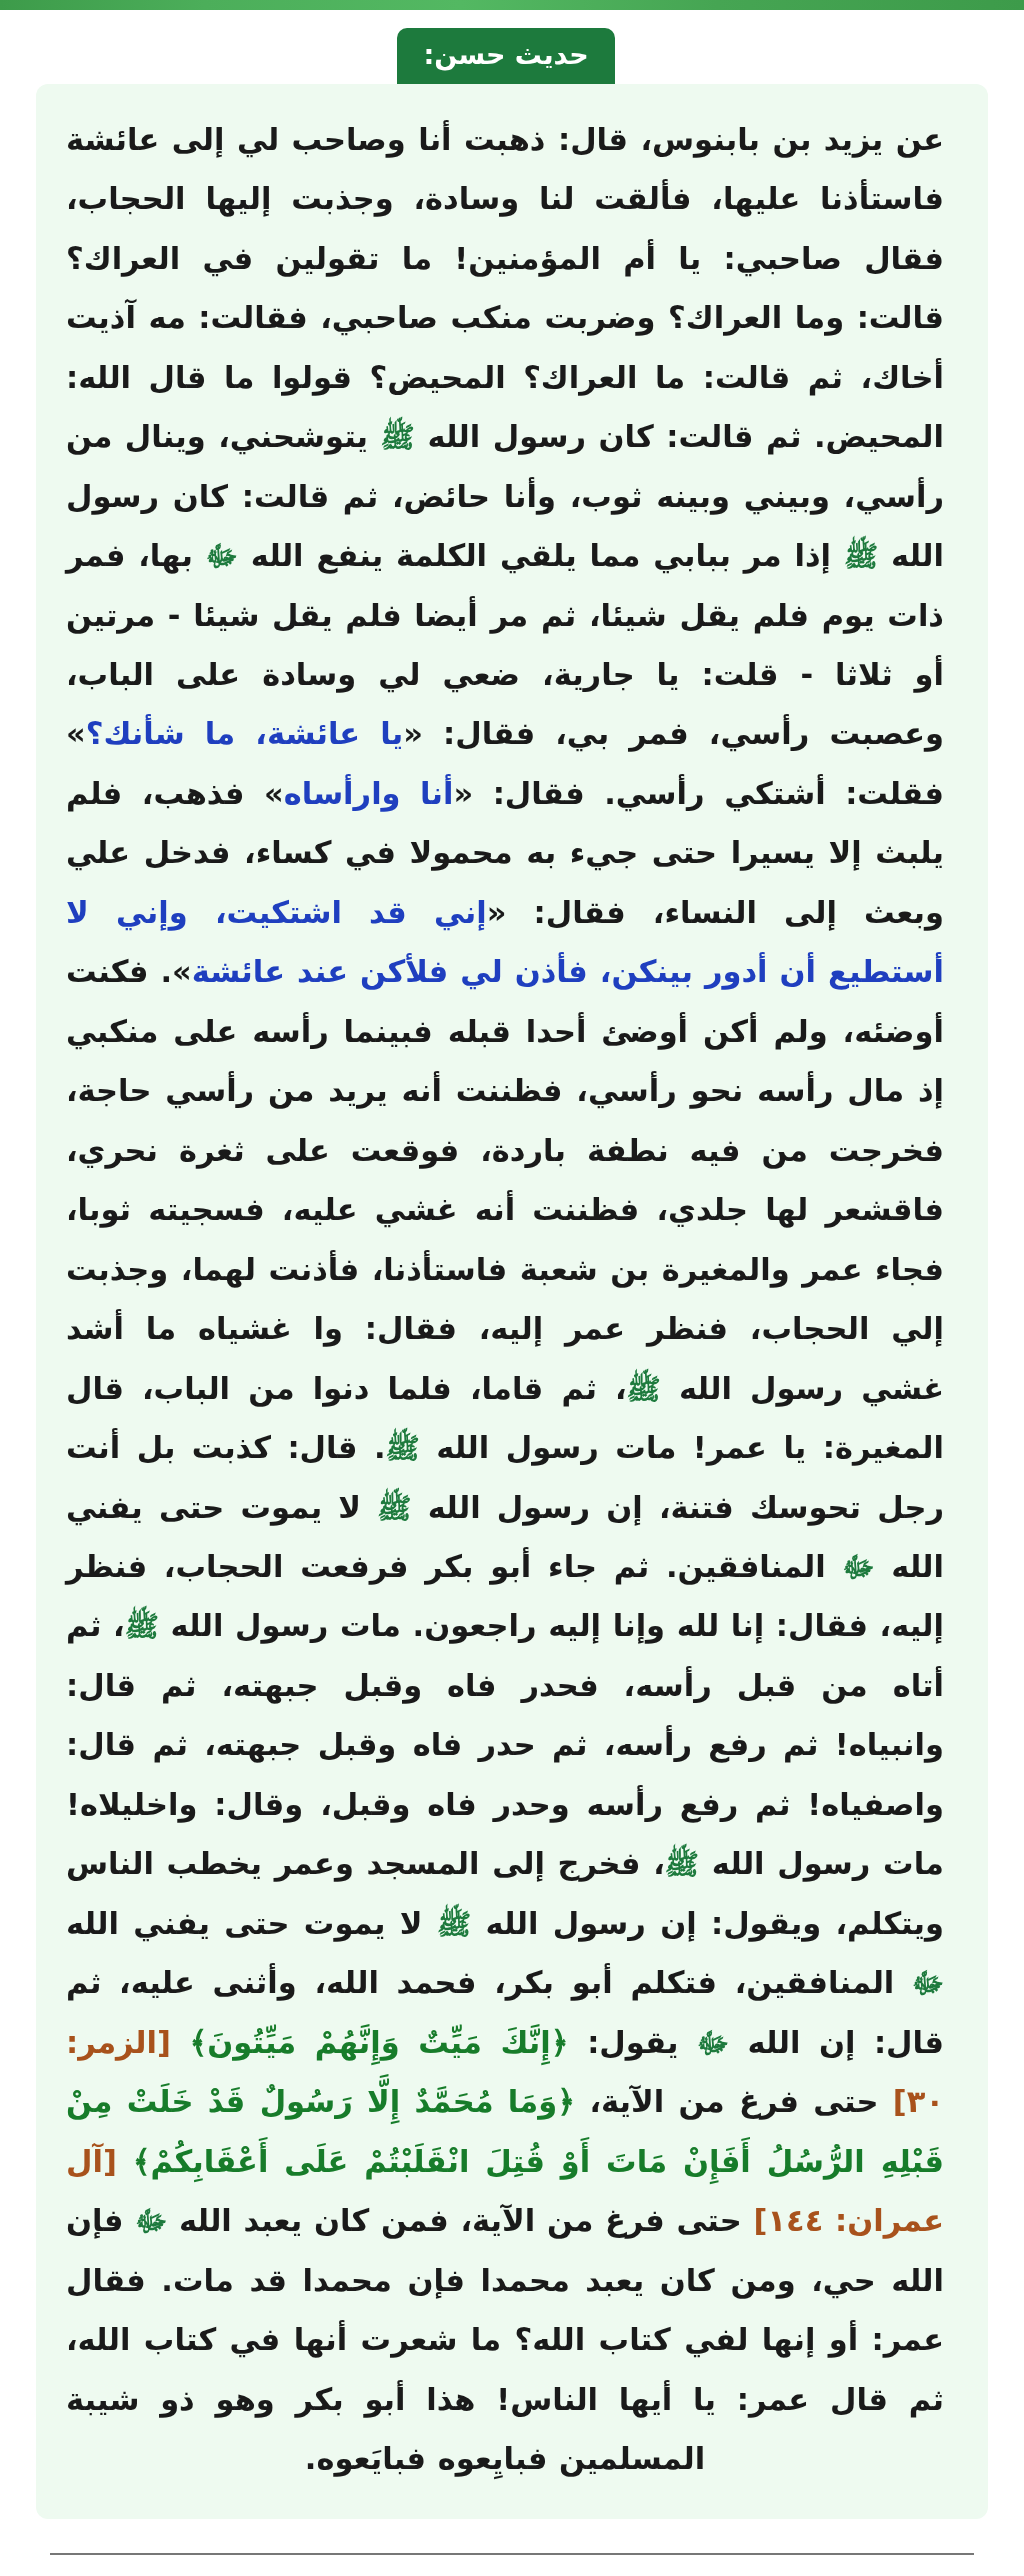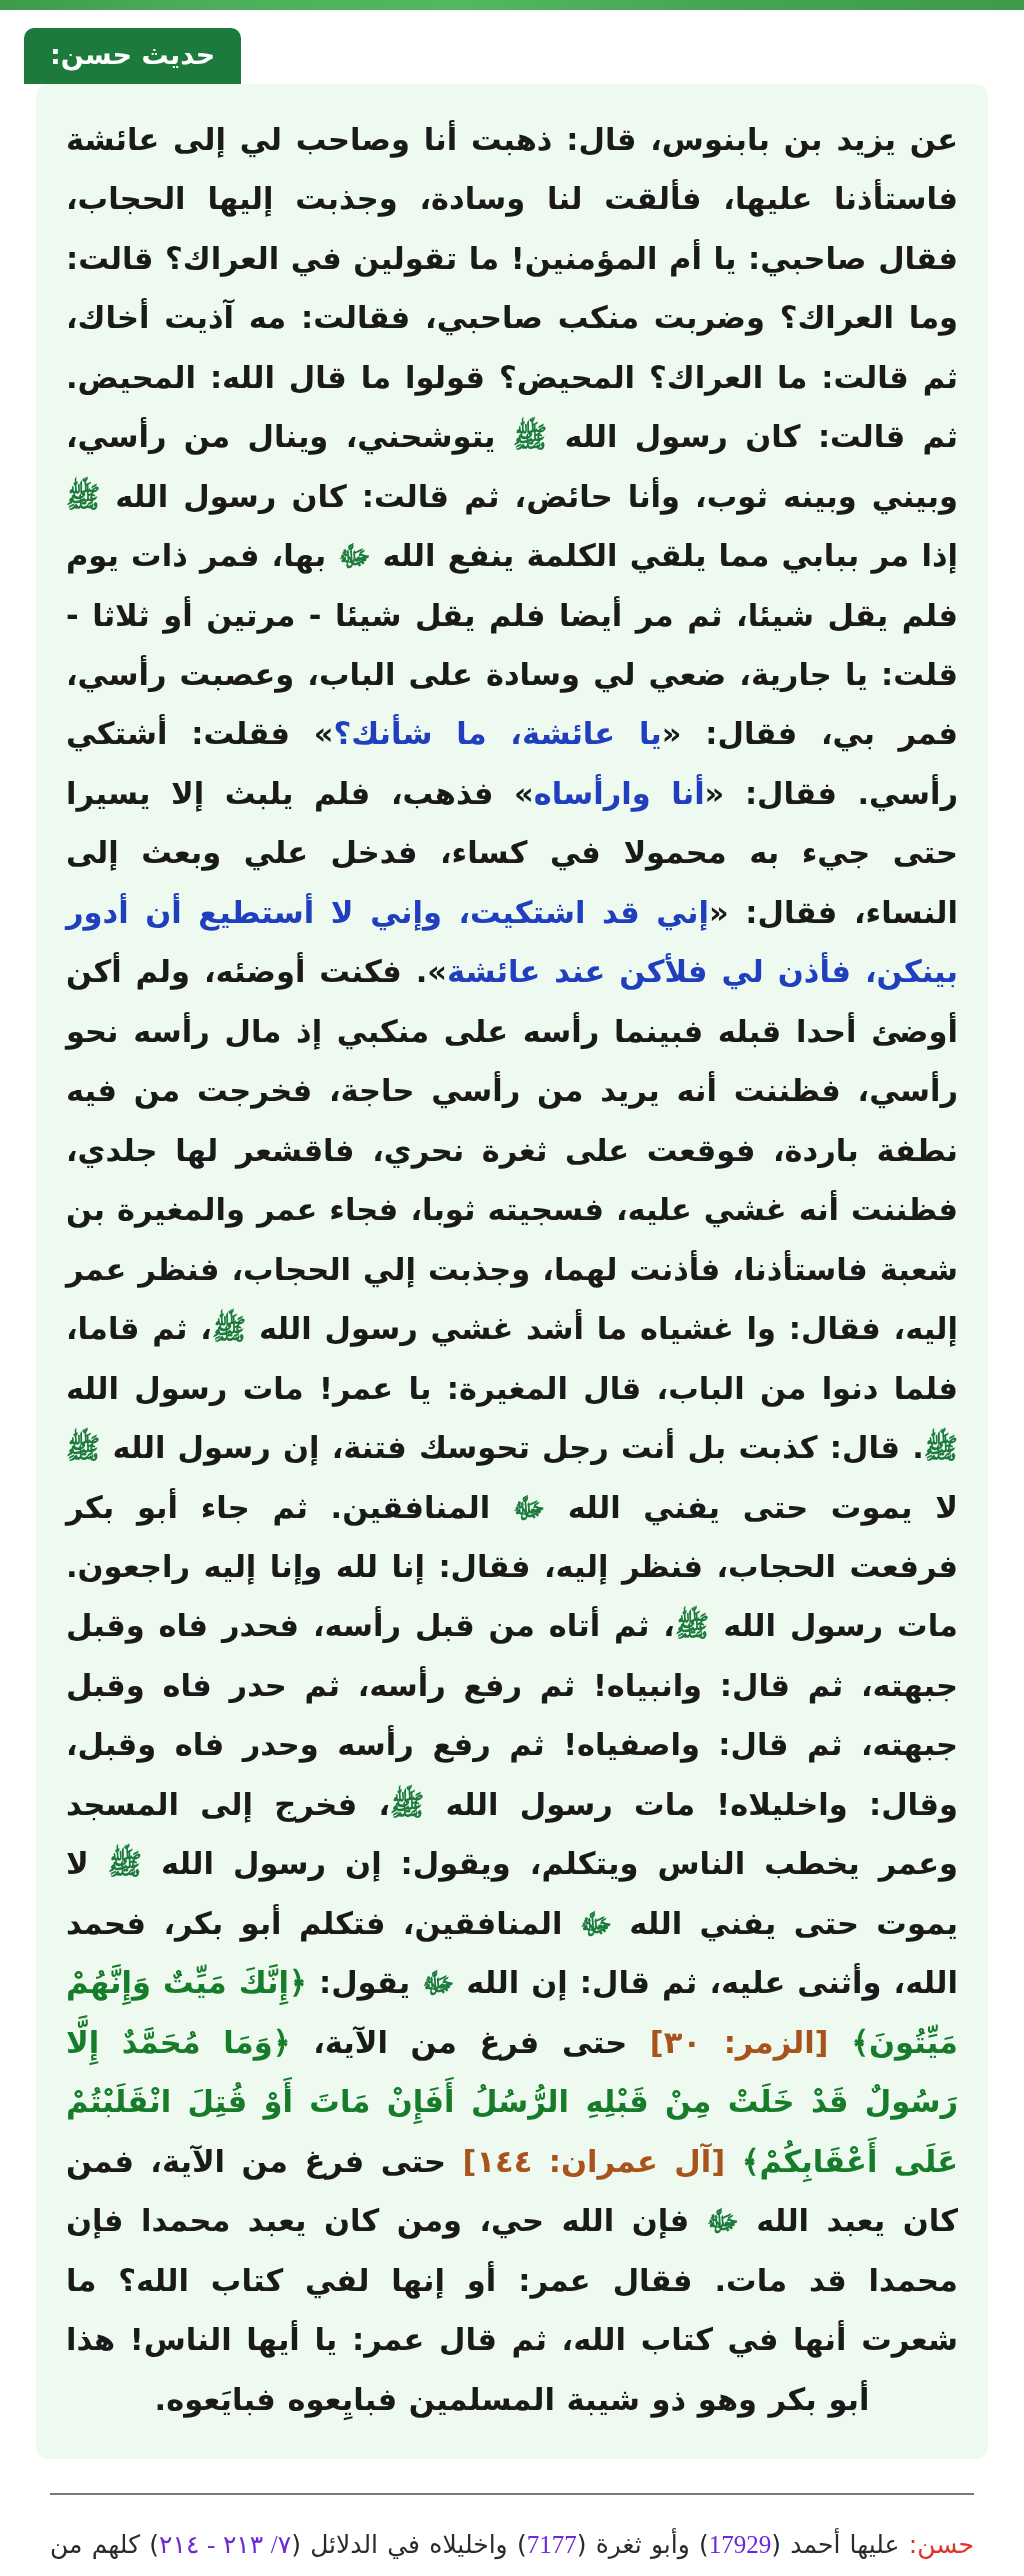--- a/index.html
+++ b/index.html
@@ -23,40 +23,40 @@
     background: linear-gradient(90deg,#3d9b4a 0%,#4cae5a 20%,#53b862 45%,#46a553 70%,#3d9b4a 100%);
   }
 
   .page {
     padding: 0 24px;
   }
 
   
   .badge-row {
     display: flex;
-    justify-content: flex-end;
+    justify-content: center;
     padding: 18px 12px 0 0;
   }
   .grade-badge {
     background: #1d7a3d;
     color: #ffffff;
     font-size: 27px;
     font-weight: bold;
     padding: 10px 26px 12px 26px;
     border-radius: 10px 10px 0 0;
     line-height: 1.25;
     letter-spacing: 0;
   }
 
   
   .hadith-card {
     background: #eefaf0;
     border-radius: 12px;
     margin: 0 12px;
-    padding: 26px 30px 30px 30px;
+    padding: 26px 44px 30px 30px;
   }
   .hadith-text {
     color: #1a1a1a;
     font-size: 30.5px;
     line-height: 1.95;
     text-align: justify;
     text-align-last: center;
     font-weight: bold;
     word-spacing: 1px;
   }

